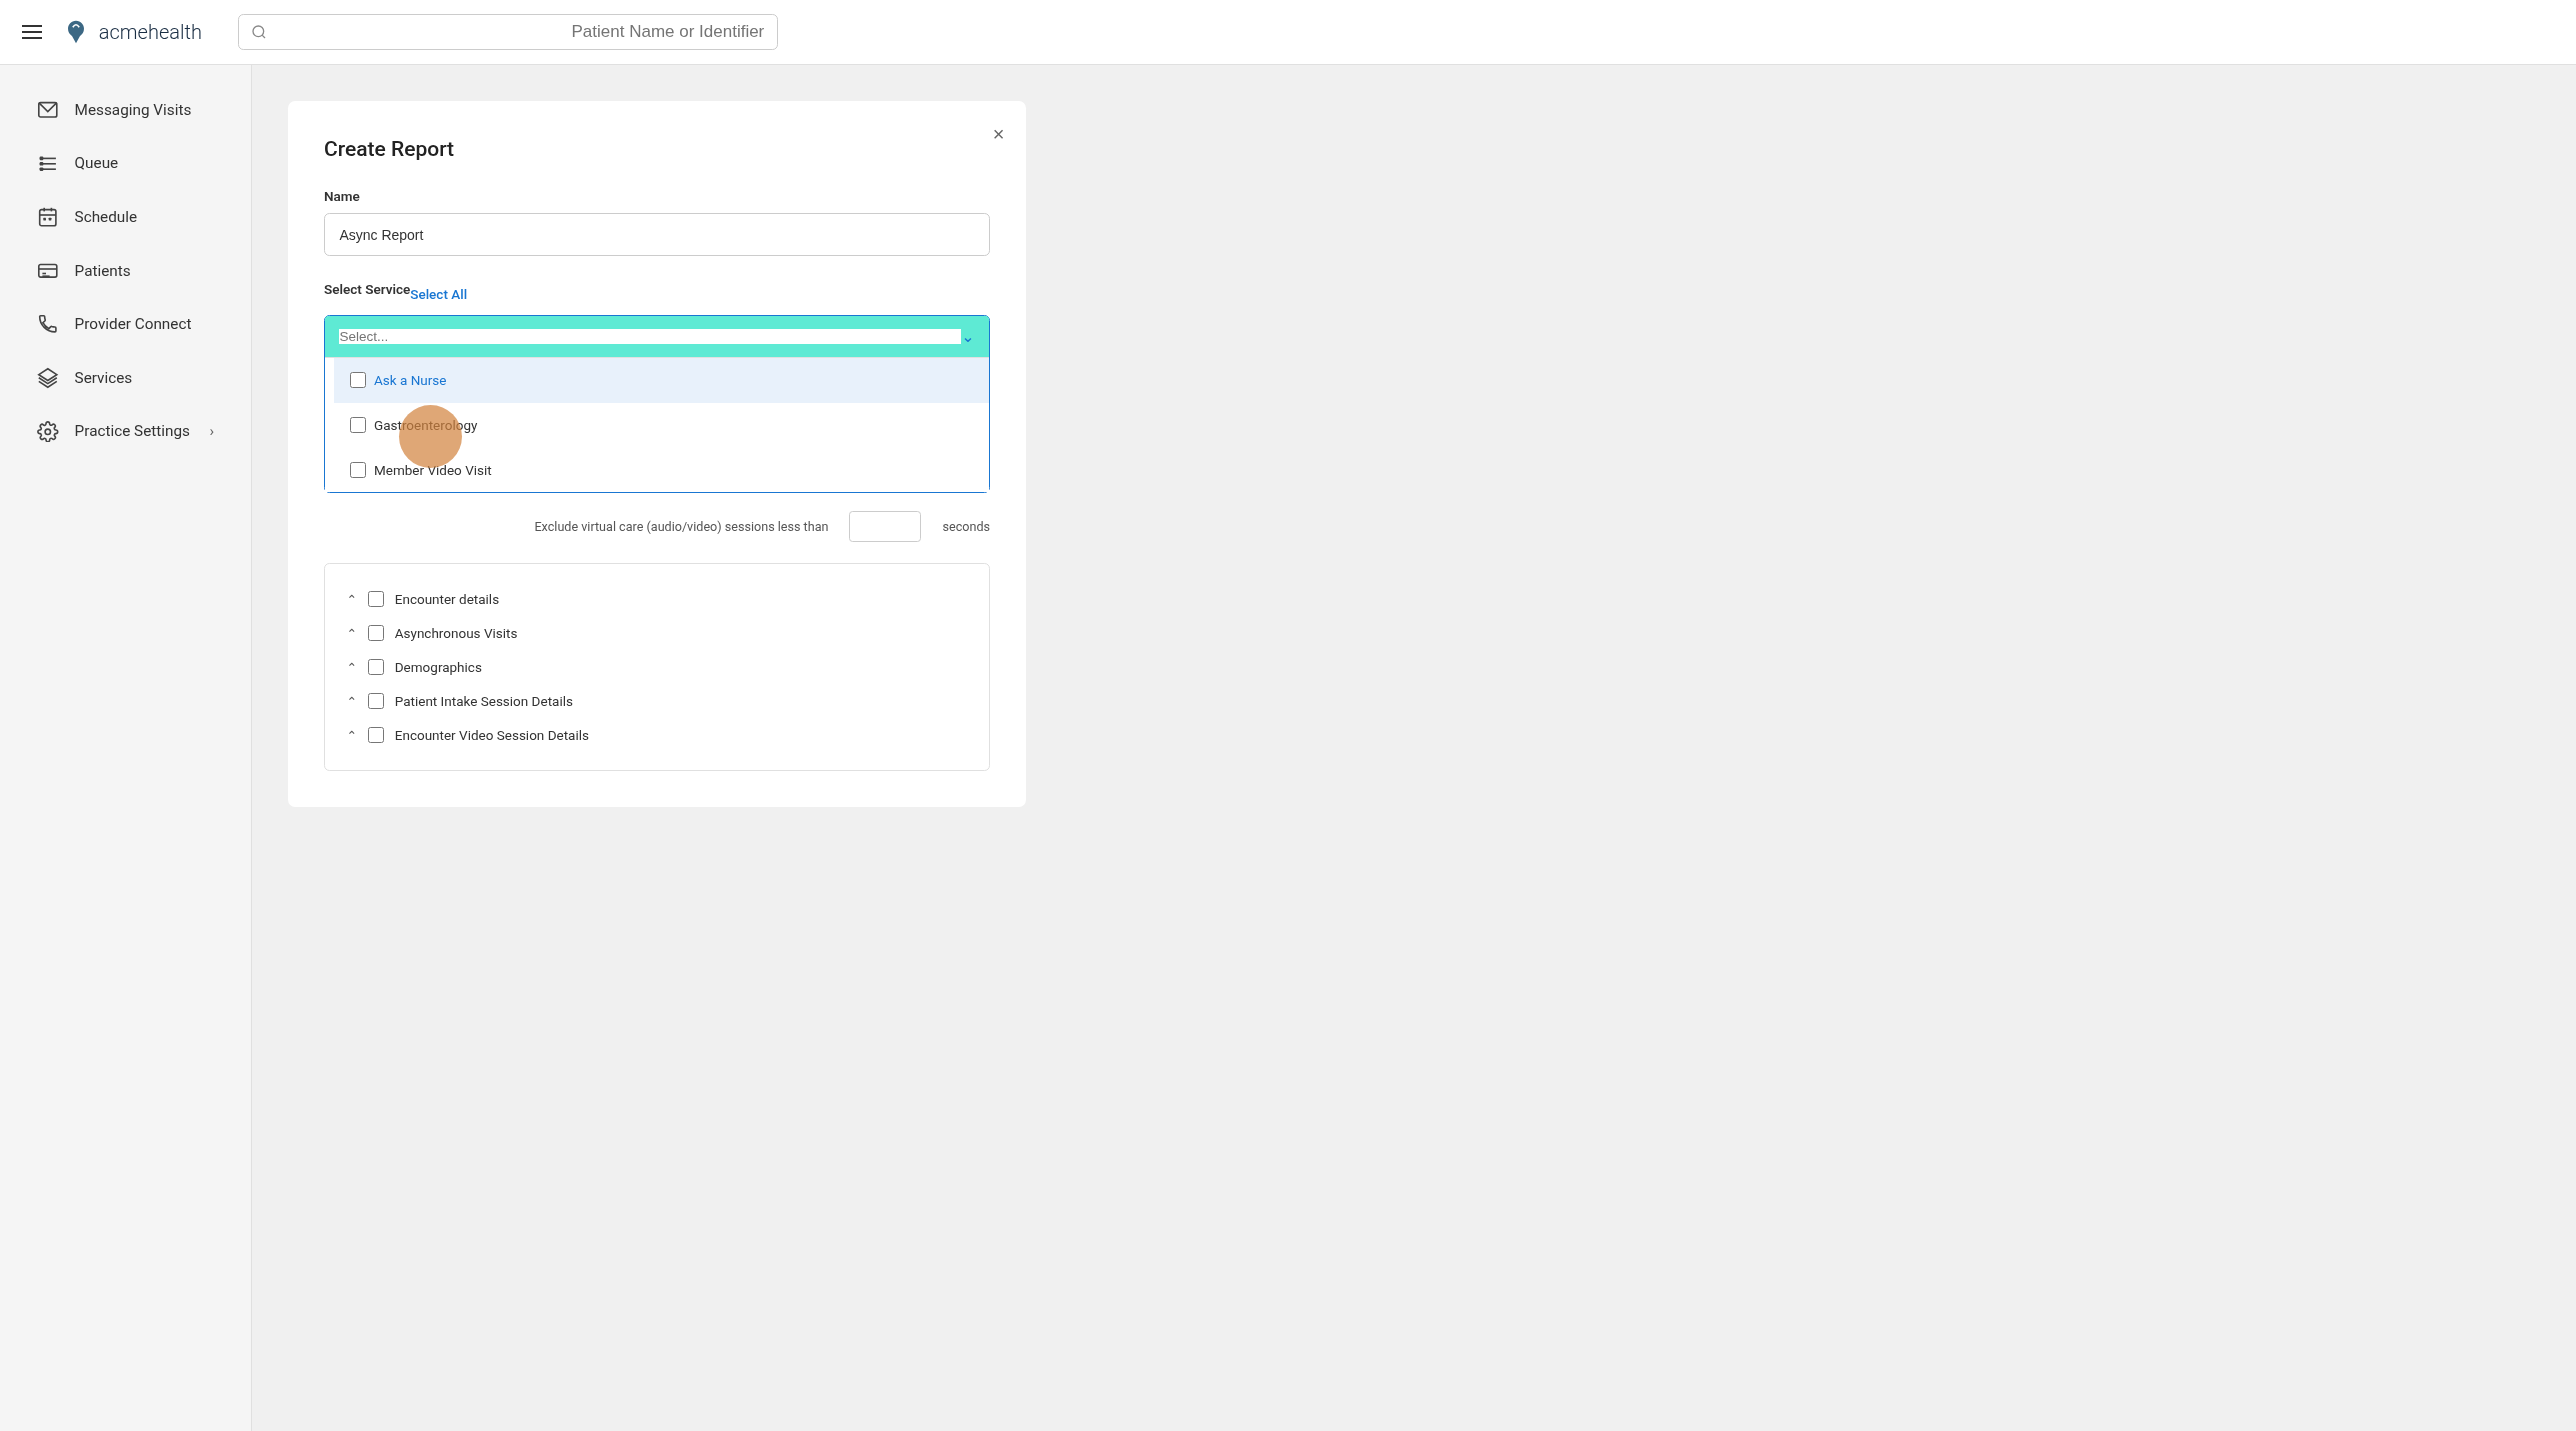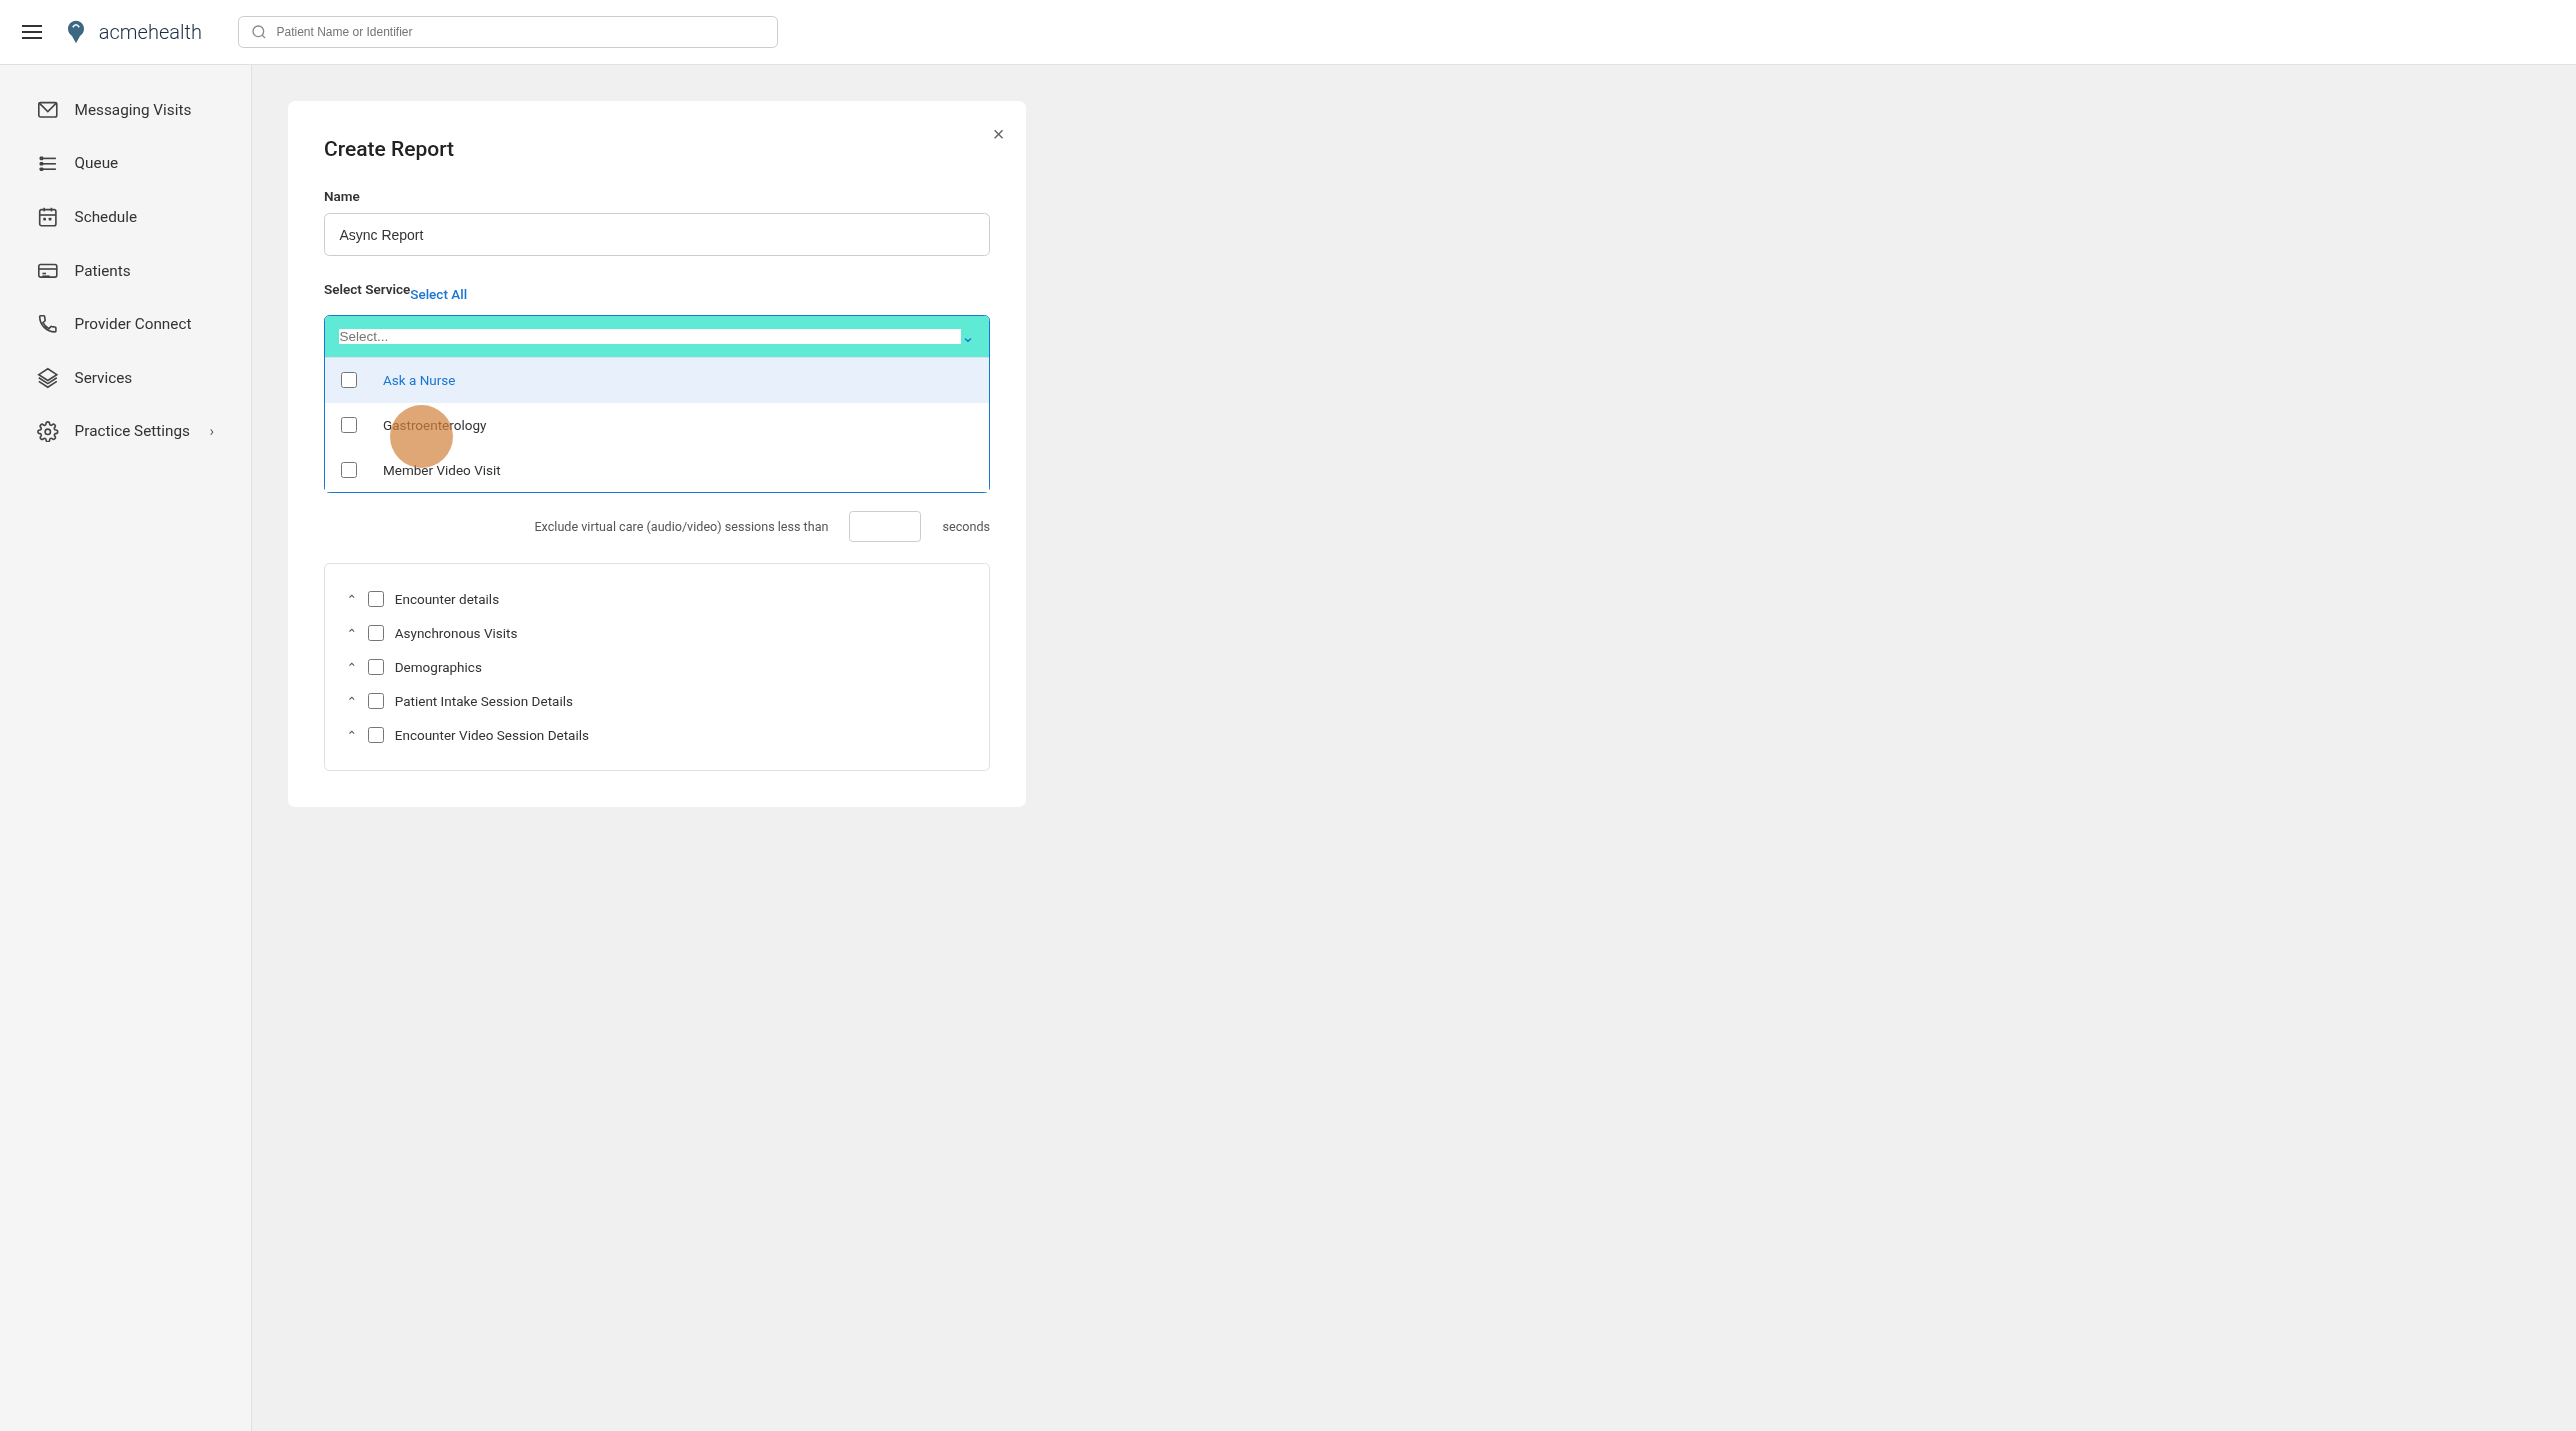--- a/index.html
+++ b/index.html
@@ -27,21 +27,21 @@
     .logo-icon { width: 32px; height: 32px; }
     .logo-text { font-size: 20px; font-weight: 600; color: #1a2e44; }
     .logo-text span { font-weight: 300; }
     .search-bar {
       flex: 1; max-width: 540px;
       display: flex; align-items: center;
       border: 0.9px solid #ccc; border-radius: 5.4px;
       padding: 7.2px 12.6px; background: #fff;
     }
     .search-bar input {
-      border: none; outline: none; font-size: 12px; color: #0f172a; width: 100%; background: transparent;
+      border: none; outline: none; font-size: 17px; color: #0f172a; width: 100%; background: transparent; text-align: right;
     }
     .search-icon-svg { color: #888; margin-right: 9px; flex-shrink: 0; }
 
     
     .sidebar {
       position: fixed;
       top: 65px; left: 0; bottom: 0;
       width: 252px;
       background: #f5f5f5;
       padding: 18px 12px;
@@ -107,22 +107,22 @@
     .select-input-row input {
       border: none; outline: none; font-size: 13.5px; color: #aaa; flex: 1;
     }
     .chevron-down { color: #1976d2; font-size: 16px; }
 
     .dropdown-list {
       background: #fff;
       border-top: 0.9px solid #e0e0e0;
     }
     .dropdown-item {
-      display: flex; align-items: center; gap: 26px;
-      padding: 14.4px 16px; cursor: pointer; font-size: 13.5px; color: #333;
+      display: flex; align-items: center; gap: 8px;
+      padding: 14.4px 16px; cursor: pointer; font-size: 13.5px; color: #333; margin-left: 9px;
     }
     .dropdown-item:first-child { background: #e8f0fe; }
     .dropdown-item input[type="checkbox"] {
       width: 16px; height: 16px; cursor: pointer; accent-color: #1976d2;
     }
     .item-text-blue { color: #1976d2; }
 
     
     .cursor-circle {
       position: absolute;

